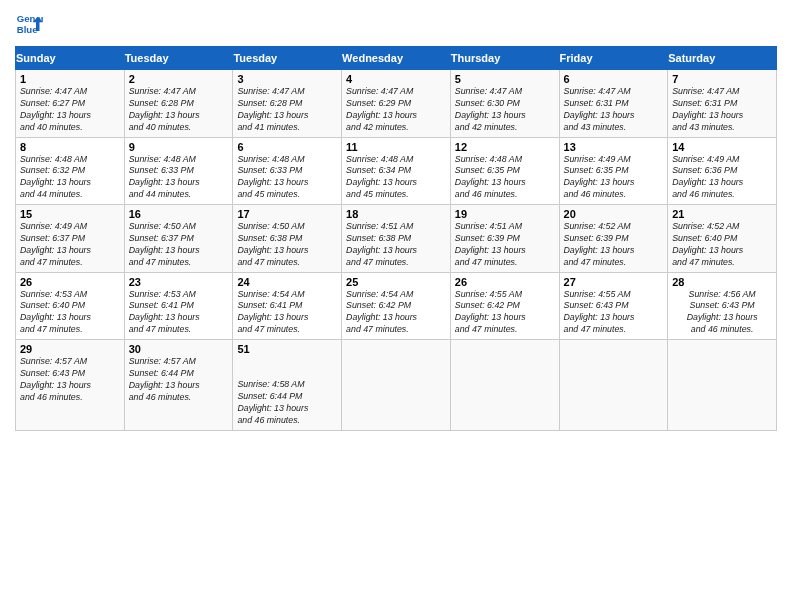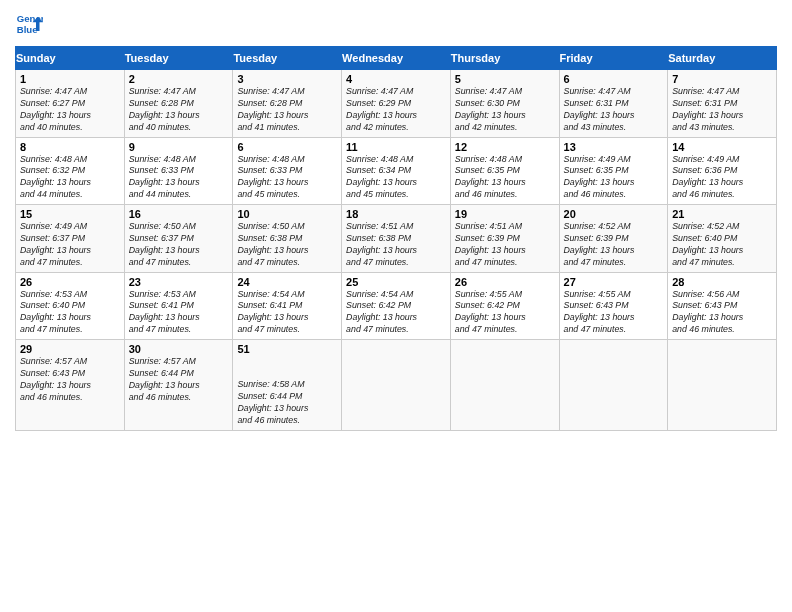--- a/index.html
+++ b/index.html
@@ -227,21 +227,21 @@
 and 47 minutes.</div>
           </td>
           <td>
             <span class="day-number">16</span>
             <div class="day-info" style="white-space: pre-line;">Sunrise: 4:50 AM
 Sunset: 6:37 PM
 Daylight: 13 hours
 and 47 minutes.</div>
           </td>
           <td>
-            <span class="day-number">10</span>
+            <span class="day-number">17</span>
             <div class="day-info" style="white-space: pre-line;">Sunrise: 4:50 AM
 Sunset: 6:38 PM
 Daylight: 13 hours
 and 47 minutes.</div>
           </td>
           <td>
             <span class="day-number">18</span>
             <div class="day-info" style="white-space: pre-line;">Sunrise: 4:51 AM
 Sunset: 6:38 PM
 Daylight: 13 hours
@@ -307,21 +307,21 @@
           </td>
           <td>
             <span class="day-number">27</span>
             <div class="day-info" style="white-space: pre-line;">Sunrise: 4:55 AM
 Sunset: 6:43 PM
 Daylight: 13 hours
 and 47 minutes.</div>
           </td>
           <td>
             <span class="day-number">28</span>
-            <div class="day-info" style="white-space: pre-line;">Sunrise: 4:56 AM
+            <div class="day-info" style="white-space: pre-line; text-align: center;">Sunrise: 4:56 AM
 Sunset: 6:43 PM
 Daylight: 13 hours
 and 46 minutes.</div>
           </td>
         </tr>
         <tr>
           <td>
             <span class="day-number">29</span>
             <div class="day-info" style="white-space: pre-line;">Sunrise: 4:57 AM
 Sunset: 6:43 PM

